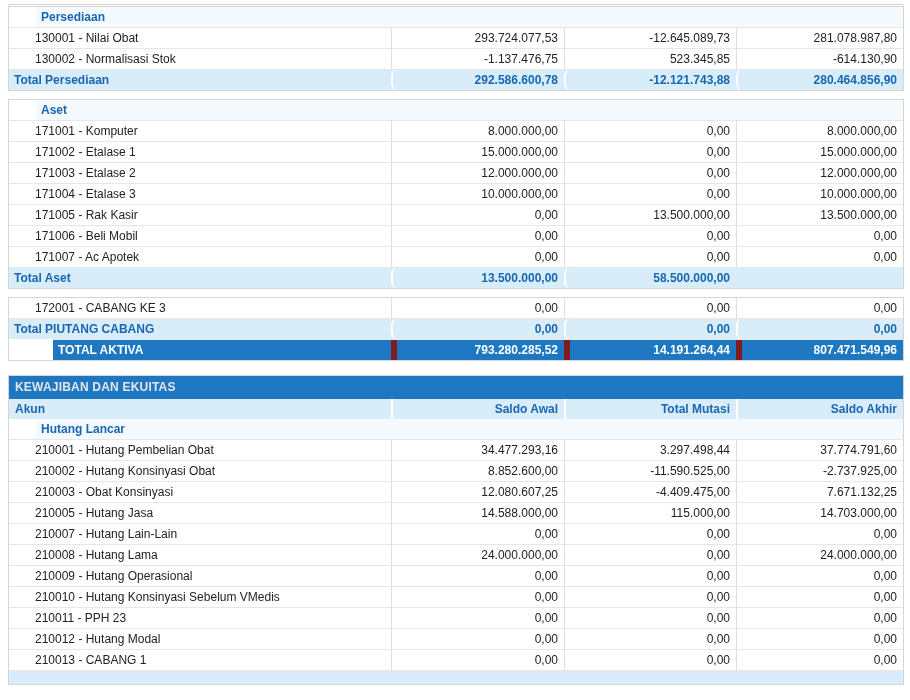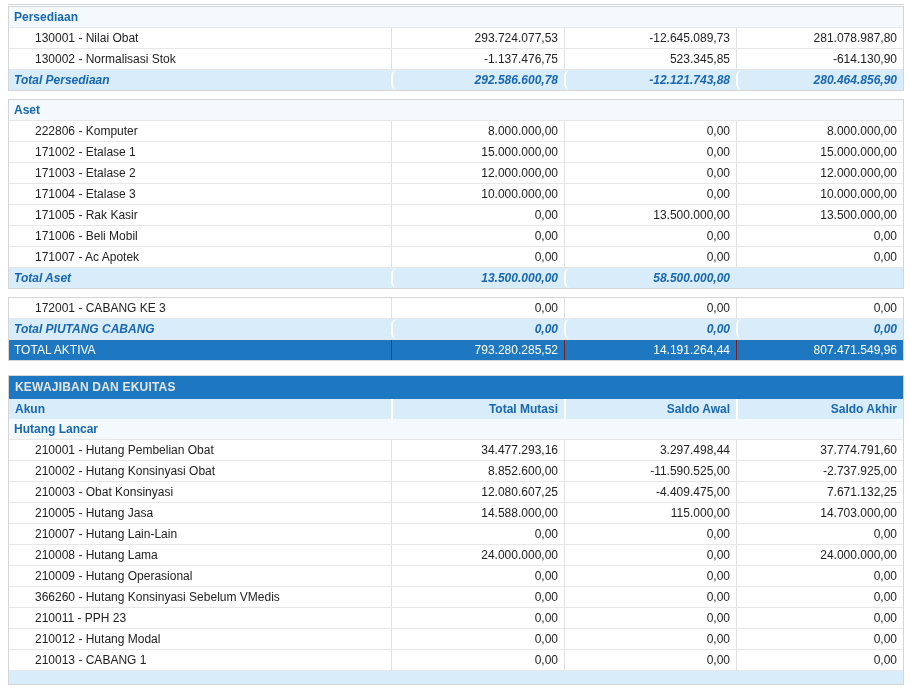--- a/index.html
+++ b/index.html
@@ -22,28 +22,28 @@
   .partial-top-row{height:5px;border-bottom:1px solid var(--outer-border);margin-bottom:1px;}
   .block{border:1px solid var(--outer-border);margin-bottom:8px;background:#fff;}
   .block.grand-attached{margin-bottom:14px;}
   .row{display:grid;grid-template-columns:1fr 173px 172px 167px;align-items:stretch;}
   .block .row + .row{border-top:1px solid var(--inner-border);}
   .cell{padding:3px 6px;line-height:14px;white-space:nowrap;overflow:hidden;}
   .cell.num{text-align:right;}
   .data-row .cell.akun{padding-left:26px;color:var(--num-text);}
   .data-row .cell.num{color:var(--num-text);}
   .data-row .cell + .cell{border-left:1px solid var(--vdiv);}
-  .section-row{background:var(--section-bg);}
+  .section-row{background:var(--section-bg);margin-left:27px;}
   .section-row .cell{color:var(--text-blue);font-weight:bold;padding-left:5px;}
-  .total-row{background:var(--light-blue);color:var(--text-blue);font-weight:bold;font-style:italic;}
+  .total-row{background:var(--light-blue);color:var(--text-blue);font-weight:bold;}
   .total-row .cell.akun{padding-left:5px;}
   .total-row .cell + .cell{border-left:2px solid #ffffff;border-radius:6px;}
-  .grand-row{background:var(--bar-blue);color:#ffffff;font-weight:normal;}
+  .grand-row{background:var(--bar-blue);color:#ffffff;font-weight:bold;margin-left:44px;}
   .grand-row .cell.akun{padding-left:5px;}
-  .grand-row .cell + .cell{border-left:1px solid #7f1d1d;}
+  .grand-row .cell + .cell{border-left:6px solid #7f1d1d;}
   .title-bar{
     background:var(--bar-blue);color:#e5e5e5;font-weight:bold;
     padding:4px 6px;line-height:15px;letter-spacing:.2px;
   }
   .col-header-row{background:var(--light-blue);}
   .col-header-row .cell{color:var(--text-blue);font-weight:bold;}
   .col-header-row .cell + .cell{border-left:2px solid #ffffff;}
   .partial-bottom{height:14px;background:var(--light-blue);border-top:1px solid var(--inner-border);}
   .partial-bottom .cell{padding:0 6px;}
 </style>
@@ -75,21 +75,21 @@
           <div class="cell num">292.586.600,78</div>
           <div class="cell num">-12.121.743,88</div>
           <div class="cell num">280.464.856,90</div>
         </div>
       </div>
       <div class="block">
         <div class="row section-row" style="grid-template-columns: 1fr;">
           <div class="cell">Aset</div>
         </div>
         <div class="row data-row">
-          <div class="cell akun">222806 - Komputer</div>
+          <div class="cell akun">171001 - Komputer</div>
           <div class="cell num">8.000.000,00</div>
           <div class="cell num">0,00</div>
           <div class="cell num">8.000.000,00</div>
         </div>
         <div class="row data-row">
           <div class="cell akun">171002 - Etalase 1</div>
           <div class="cell num">15.000.000,00</div>
           <div class="cell num">0,00</div>
           <div class="cell num">15.000.000,00</div>
         </div>
@@ -148,22 +148,22 @@
           <div class="cell num">14.191.264,44</div>
           <div class="cell num">807.471.549,96</div>
         </div>
       </div>
     </div>
 
   <div class="block">
     <div class="title-bar">KEWAJIBAN DAN EKUITAS</div>
     <div class="row col-header-row" id="kewajiban-header">
         <div class="cell akun">Akun</div>
+        <div class="cell num">Saldo Awal</div>
         <div class="cell num">Total Mutasi</div>
-        <div class="cell num">Saldo Awal</div>
         <div class="cell num">Saldo Akhir</div>
       </div>
     <div id="kewajiban-body">
         <div class="row section-row" style="grid-template-columns: 1fr;">
           <div class="cell">Hutang Lancar</div>
         </div>
         <div class="row data-row">
           <div class="cell akun">210001 - Hutang Pembelian Obat</div>
           <div class="cell num">34.477.293,16</div>
           <div class="cell num">3.297.498,44</div>
@@ -199,21 +199,21 @@
           <div class="cell num">0,00</div>
           <div class="cell num">24.000.000,00</div>
         </div>
         <div class="row data-row">
           <div class="cell akun">210009 - Hutang Operasional</div>
           <div class="cell num">0,00</div>
           <div class="cell num">0,00</div>
           <div class="cell num">0,00</div>
         </div>
         <div class="row data-row">
-          <div class="cell akun">366260 - Hutang Konsinyasi Sebelum VMedis</div>
+          <div class="cell akun">210010 - Hutang Konsinyasi Sebelum VMedis</div>
           <div class="cell num">0,00</div>
           <div class="cell num">0,00</div>
           <div class="cell num">0,00</div>
         </div>
         <div class="row data-row">
           <div class="cell akun">210011 - PPH 23</div>
           <div class="cell num">0,00</div>
           <div class="cell num">0,00</div>
           <div class="cell num">0,00</div>
         </div>

